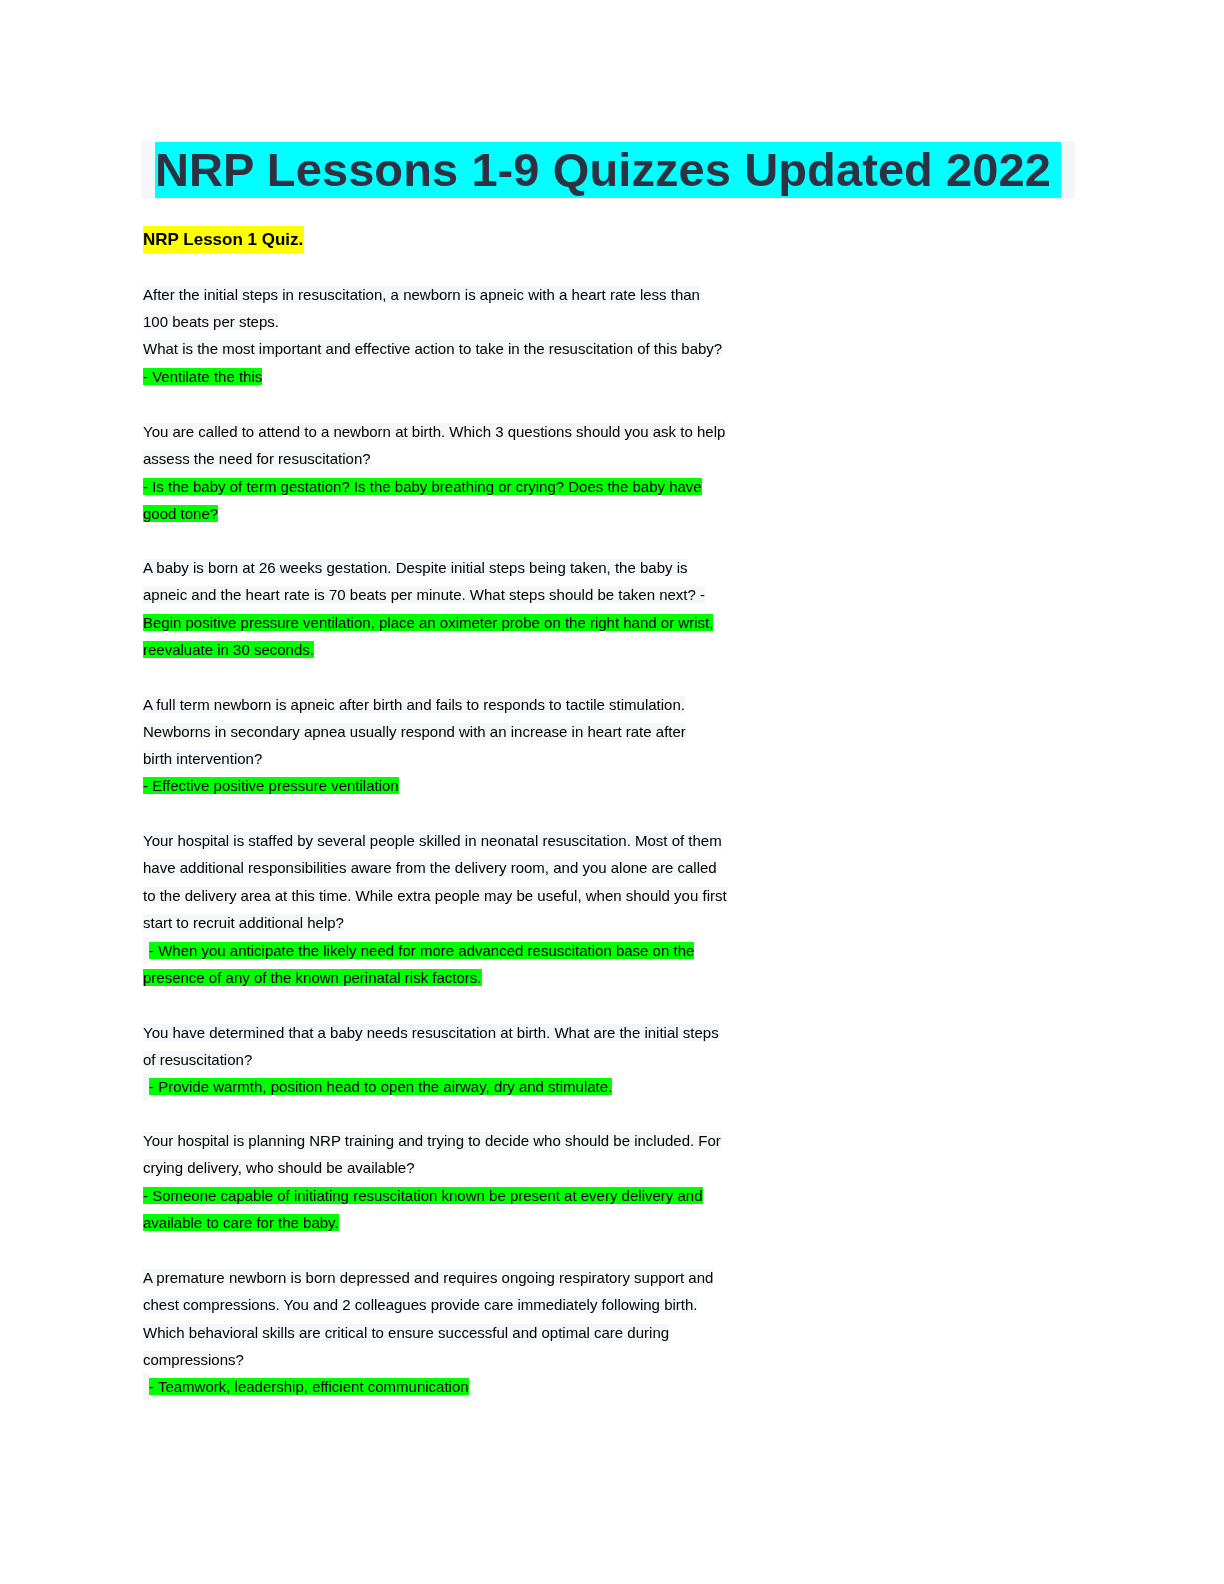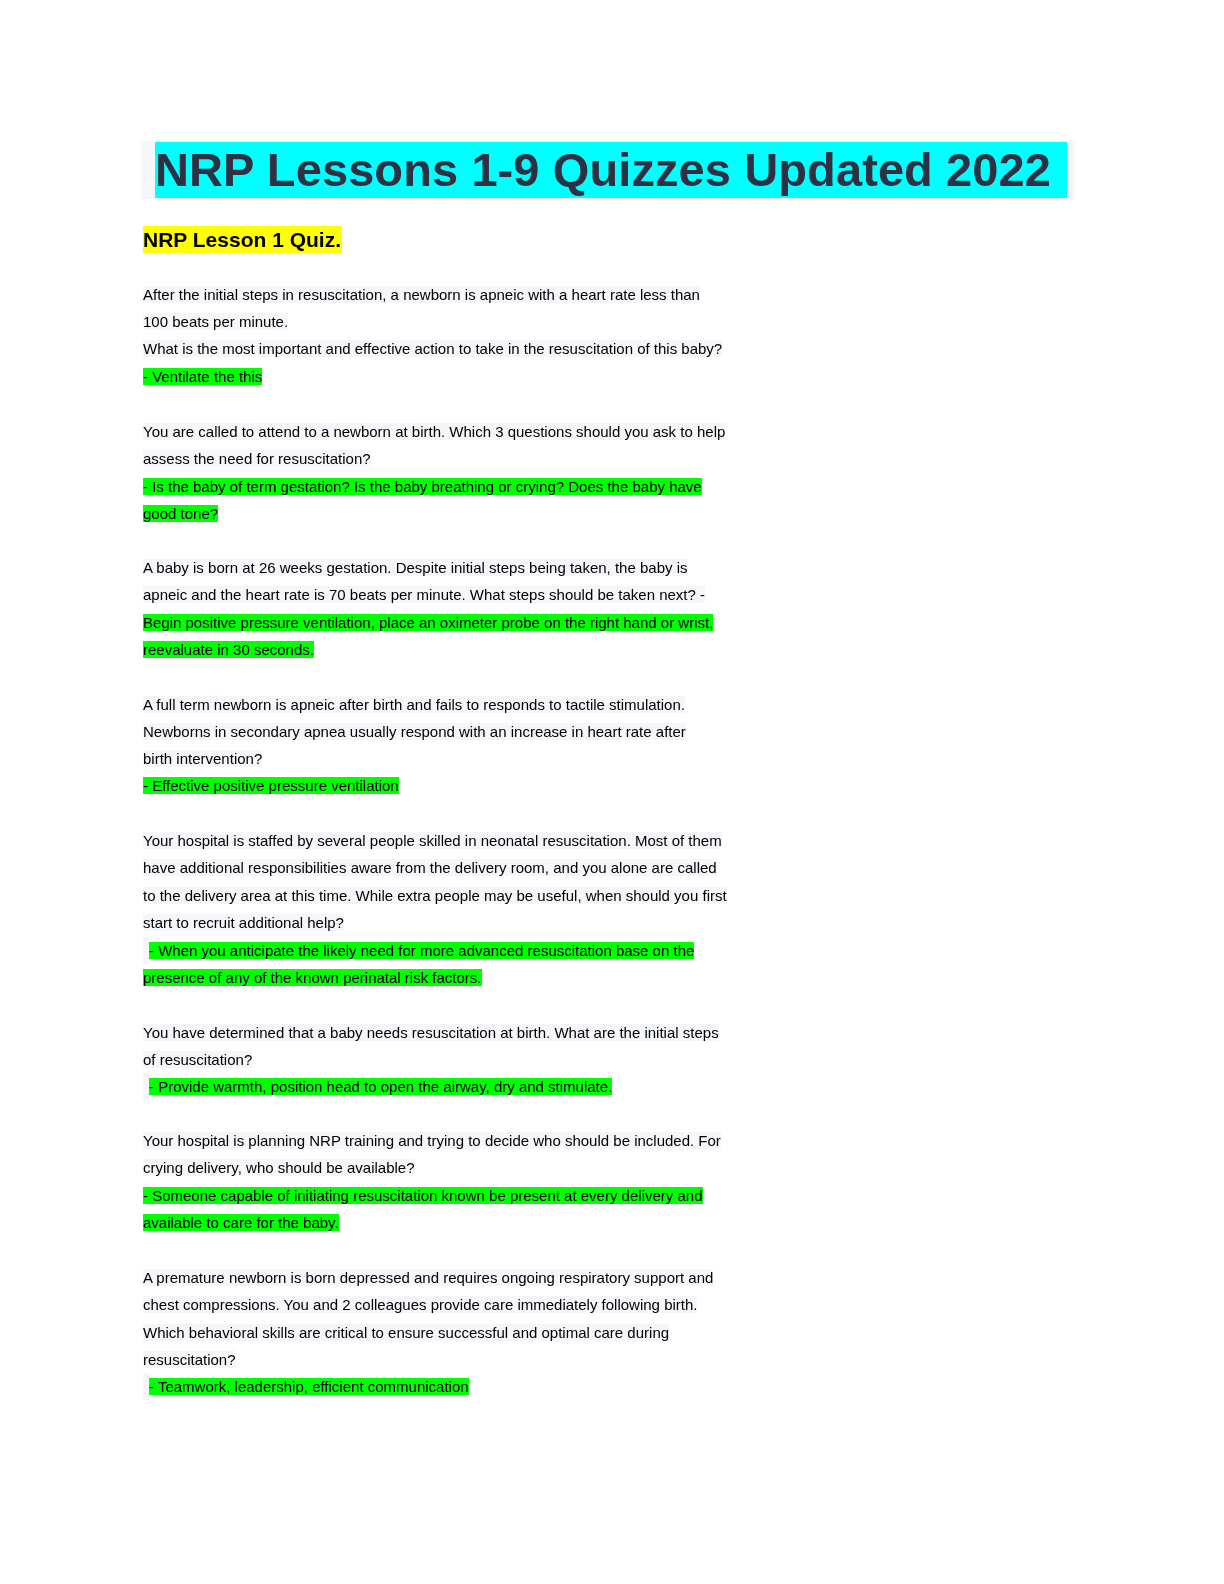--- a/index.html
+++ b/index.html
@@ -10,46 +10,46 @@
     color: #000000;
   }
   .title-box {
     position: absolute; left: 141px; top: 141px; width: 934px; height: 58px;
     background: #f5f6f9;
   }
   .title-text {
     position: absolute; left: 155px; top: 142px; height: 56px;
     background: #00ffff; color: #2d3142;
     font-weight: bold; font-size: 47px; line-height: 56px;
-    white-space: nowrap; padding: 0 16px 0 0; letter-spacing: 0.1px;
+    white-space: nowrap; padding: 0 10px 0 0; letter-spacing: 0.1px;
   }
   .lesson-heading {
     position: absolute; left: 143px; top: 226px; height: 27px;
-    background: #ffff00; font-weight: bold; font-size: 21px; line-height: 27px;
+    background: #ffff00; font-weight: bold; font-size: 17px; line-height: 27px;
     white-space: nowrap; padding-right: 1px;
   }
   .line {
     position: absolute; left: 143px; height: 27px;
     font-size: 15px; line-height: 27px; white-space: nowrap;
   }
   .q { background: #f5f6fa; }
   .a { background: #00ff00; }
   .lead { background: #f5f6fa; display: inline-block; width: 6px; height: 27px; vertical-align: top; }
 </style>
 </head>
 <body>
 
 <div>
   <div class="title-box"></div>
   <div class="title-text">NRP Lessons 1-9 Quizzes Updated 2022</div>
   <div class="lesson-heading">NRP Lesson 1 Quiz.</div>
 
   <div>
     <div class="line" style="top:281px"><span class="q">After the initial steps in resuscitation, a newborn is apneic with a heart rate less than</span></div>
-    <div class="line" style="top:308px"><span class="q">100 beats per minute.</span></div>
+    <div class="line" style="top:308px"><span class="q">100 beats per steps.</span></div>
     <div class="line" style="top:335px"><span class="q">What is the most important and effective action to take in the resuscitation of this baby?</span></div>
     <div class="line" style="top:363px"><span class="a">- Ventilate the this</span></div>
   </div>
 
   <div>
     <div class="line" style="top:418px"><span class="q">You are called to attend to a newborn at birth. Which 3 questions should you ask to help</span></div>
     <div class="line" style="top:445px"><span class="q">assess the need for resuscitation?</span></div>
     <div class="line" style="top:473px"><span class="a">- Is the baby of term gestation? Is the baby breathing or crying? Does the baby have</span></div>
     <div class="line" style="top:500px"><span class="a">good tone?</span></div>
   </div>
@@ -87,16 +87,16 @@
     <div class="line" style="top:1127px"><span class="q">Your hospital is planning NRP training and trying to decide who should be included. For</span></div>
     <div class="line" style="top:1154px"><span class="q">crying delivery, who should be available?</span></div>
     <div class="line" style="top:1182px"><span class="a">- Someone capable of initiating resuscitation known be present at every delivery and</span></div>
     <div class="line" style="top:1209px"><span class="a">available to care for the baby.</span></div>
   </div>
 
   <div>
     <div class="line" style="top:1264px"><span class="q">A premature newborn is born depressed and requires ongoing respiratory support and</span></div>
     <div class="line" style="top:1291px"><span class="q">chest compressions. You and 2 colleagues provide care immediately following birth.</span></div>
     <div class="line" style="top:1319px"><span class="q">Which behavioral skills are critical to ensure successful and optimal care during</span></div>
-    <div class="line" style="top:1346px"><span class="q">resuscitation?</span></div>
+    <div class="line" style="top:1346px"><span class="q">compressions?</span></div>
     <div class="line" style="top:1373px"><span class="lead"></span><span class="a">- Teamwork, leadership, efficient communication</span></div>
   </div>
 </div>
 
 </body></html>

